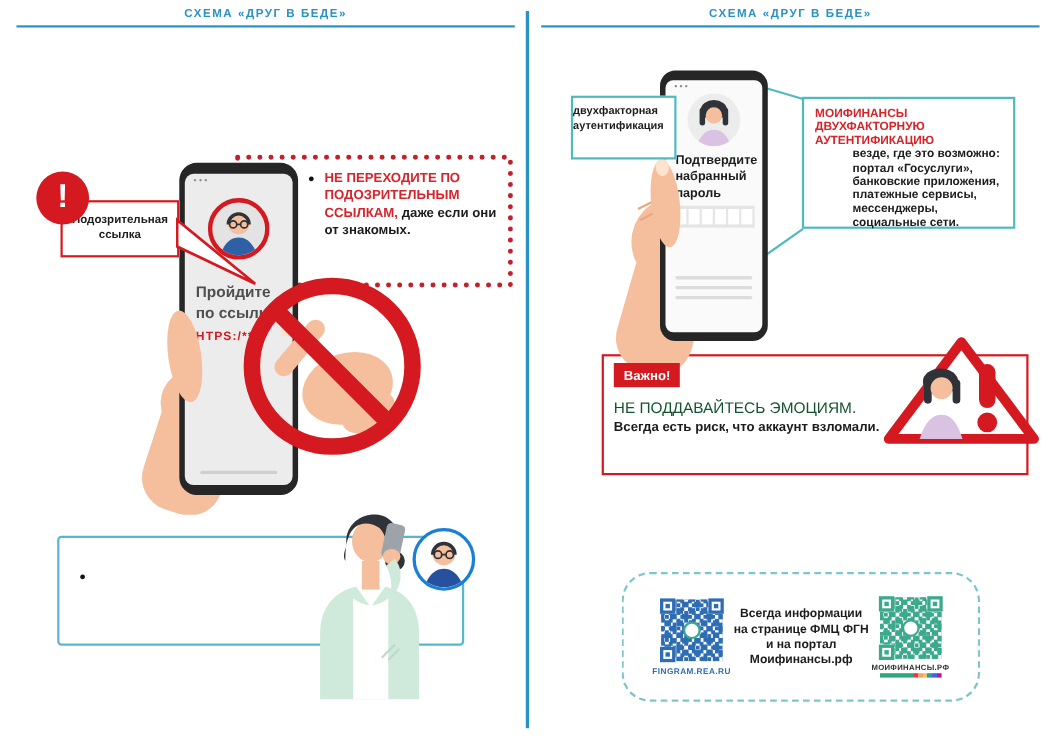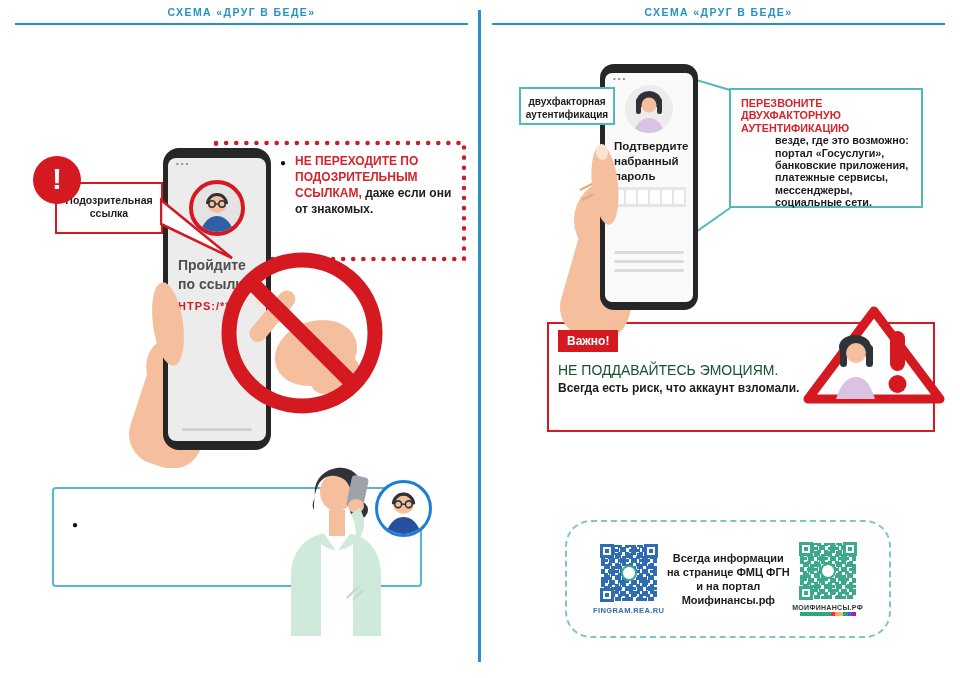--- a/index.html
+++ b/index.html
@@ -59,22 +59,22 @@
   .avatar-gray{position:absolute;top:12px;left:50%;transform:translateX(-50%);width:48px;height:48px;
                border-radius:50%;background:#ECECEC;overflow:hidden;}
   .pw-title{position:absolute;top:66px;left:9px;color:#1d1d1d;font-weight:700;font-size:11.5px;line-height:15px;}
   .pw-strip{position:absolute;top:114px;left:7px;right:7px;height:20px;background:#E5E5E5;
             display:flex;gap:2px;align-items:center;padding:0 2px;box-sizing:border-box;}
   .pw-sq{width:11px;height:14px;background:#fff;}
   .scr-line{position:absolute;left:9px;right:9px;height:3px;background:#DCDCDC;border-radius:2px;}
   .hand-right{left:540px;top:130px;z-index:2;}
   .thumb-right{left:586px;top:140px;z-index:4;}
 
-  .callout2{left:519px;top:87px;width:96px;height:38px;background:#fff;border:2px solid #4FB9C0;
-            box-sizing:border-box;z-index:5;text-align:center;font-weight:700;font-size:10px;
+  .callout2{left:519px;top:87px;width:96px;height:58px;background:#fff;border:2px solid #4FB9C0;
+            box-sizing:border-box;z-index:5;text-align:left;font-weight:700;font-size:10px;
             line-height:12.5px;padding-top:7px;color:#1c1c1c;}
   .connector{z-index:1;}
 
   .use2fa-box{left:729px;top:88px;width:194px;height:120px;border:2px solid #4FB9C0;box-sizing:border-box;
               padding:7px 10px;font-weight:700;font-size:10.8px;line-height:12.4px;}
   .use2fa-red{color:#D6242B;}
   .use2fa-black{color:#1c1c1c;padding-left:34px;}
 
   .important-box{left:547px;top:322px;width:388px;height:110px;border:2.5px solid #D41920;box-sizing:border-box;}
   .imp-tag{left:558px;top:330px;background:#D41920;color:#fff;font-weight:700;font-size:12px;
@@ -275,21 +275,21 @@
   <svg class="abs connector" style="left:613px;top:96px;" width="26" height="32">
     <path d="M1 4 L24 28 M1 16 L24 28" stroke="#4FB9C0" stroke-width="2" fill="none"></path>
   </svg>
 
   <svg class="abs connector" style="left:696px;top:72px;" width="36" height="170">
     <line x1="0" y1="8" x2="34" y2="18" stroke="#4FB9C0" stroke-width="2"></line>
     <line x1="0" y1="160" x2="34" y2="136" stroke="#4FB9C0" stroke-width="2"></line>
   </svg>
 
   <div class="abs use2fa-box">
-    <div class="use2fa-red">ПЕРЕЗВОНИТЕ</div>
+    <div class="use2fa-red">МОИФИНАНСЫ</div>
     <div class="use2fa-red">ДВУХФАКТОРНУЮ</div>
     <div class="use2fa-red">АУТЕНТИФИКАЦИЮ</div>
     <div class="use2fa-black">везде, где это возможно:</div>
     <div class="use2fa-black">портал «Госуслуги»,</div>
     <div class="use2fa-black">банковские приложения,</div>
     <div class="use2fa-black">платежные сервисы,</div>
     <div class="use2fa-black">мессенджеры,</div>
     <div class="use2fa-black">социальные сети.</div>
   </div>
 

